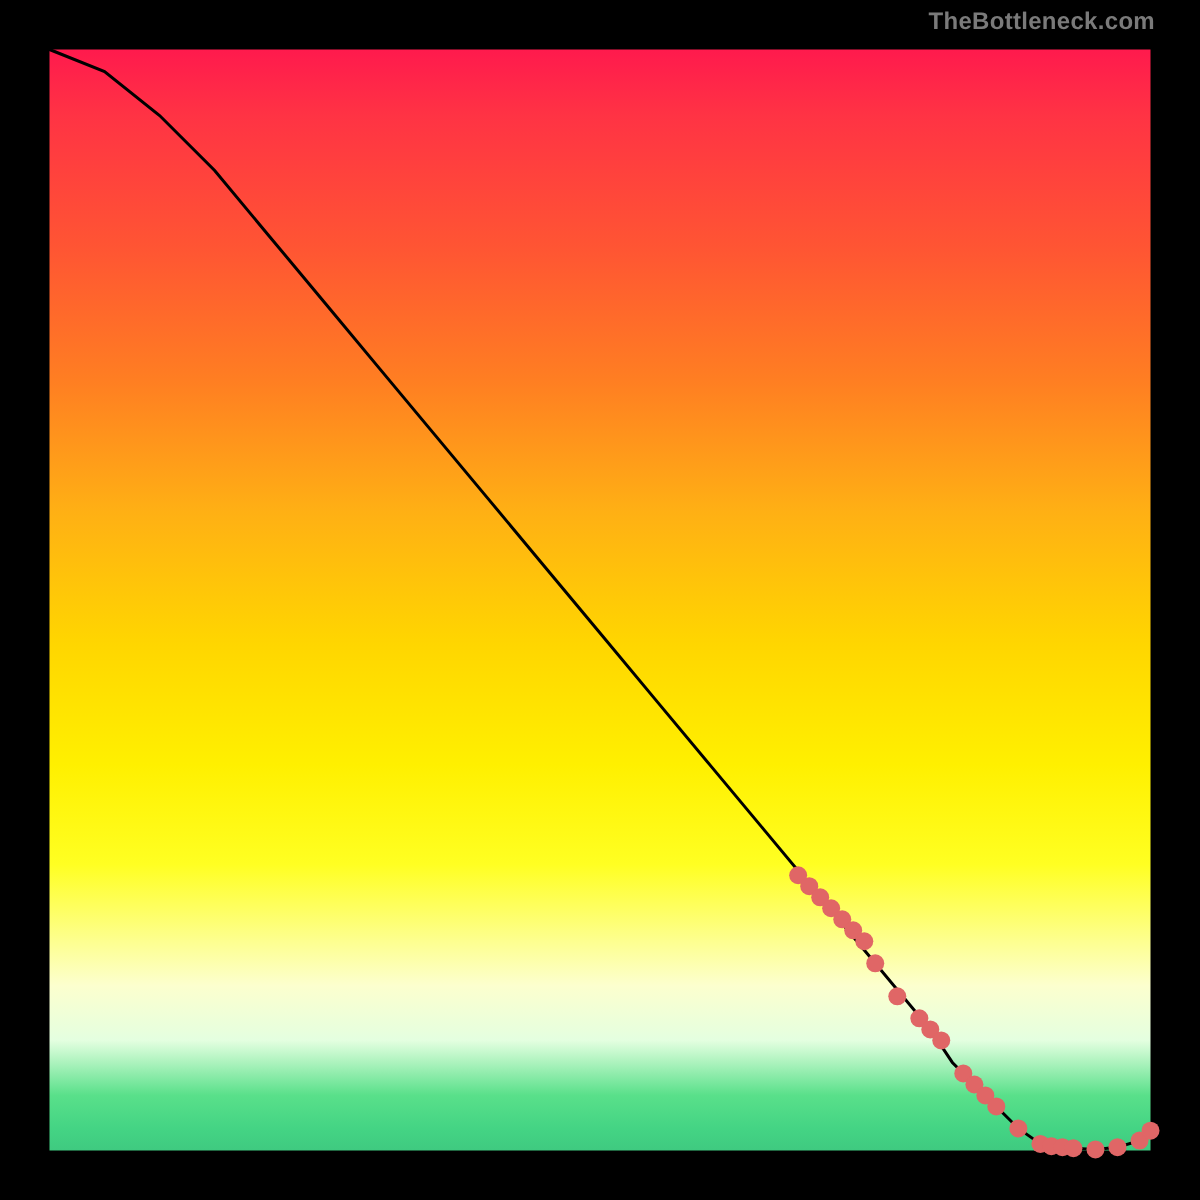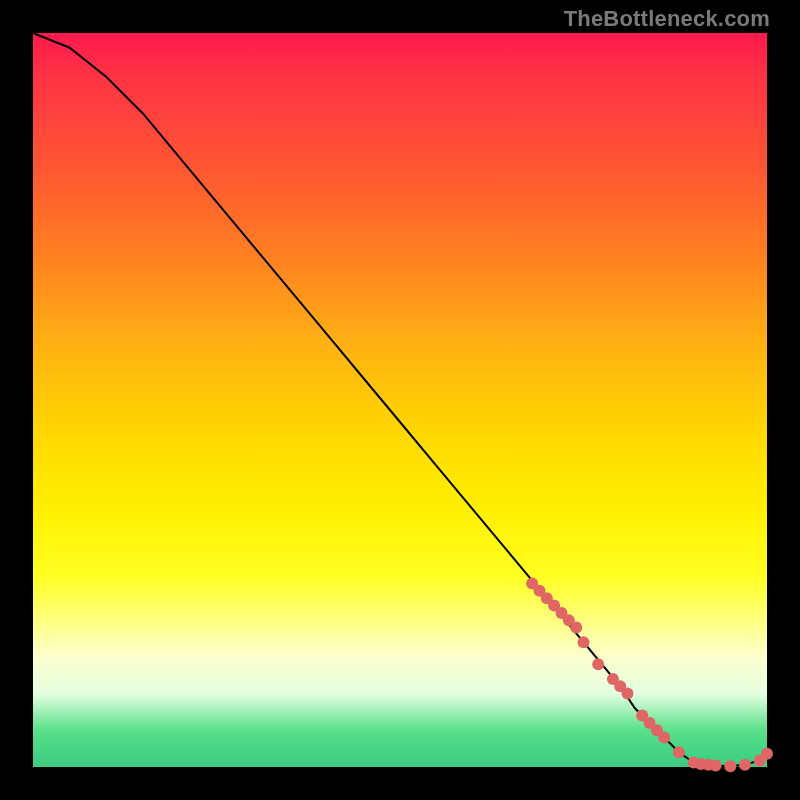--- a/index.html
+++ b/index.html
@@ -43,21 +43,21 @@
     top: 33px;
     width: 734px;
     height: 734px;
     overflow: visible;
   }
   .watermark {
     position: absolute;
     top: 6px;
     right: 30px;
     font-family: Arial, Helvetica, sans-serif;
-    font-size: 22px;
+    font-size: 16px;
     font-weight: bold;
     color: #7a7a7a;
     letter-spacing: 0.2px;
   }
 </style>
 </head>
 <body>
 
 <div class="chart-container">
   <div class="plot-area"></div>

